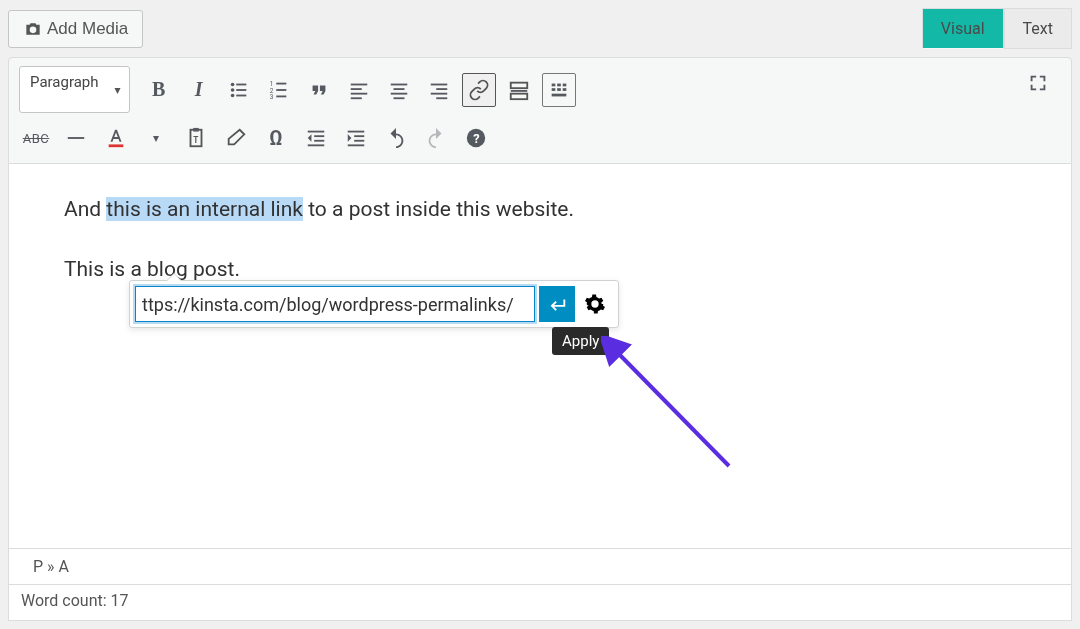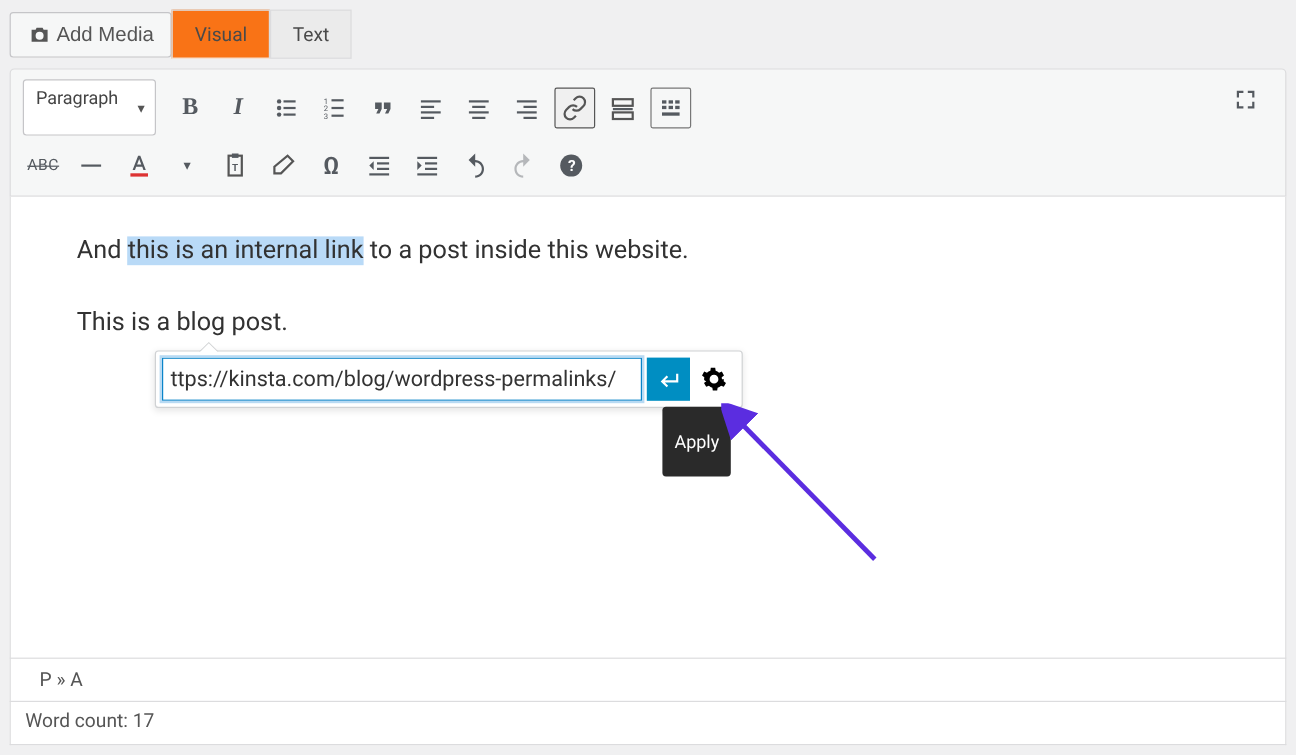--- a/index.html
+++ b/index.html
@@ -27,21 +27,21 @@
     margin-top: -2px;
   }
   .tab {
     padding: 10px 18px;
     font-size: 16px;
     color: #4a4a4a;
     background: #ebebeb;
     border: 1px solid #dcdcde;
     cursor: pointer;
   }
-  .tab.active { background: #f97316; border-bottom-color: #f6f7f7; }
+  .tab.active { background: #14b8a6; border-bottom-color: #f6f7f7; }
   .toolbar-panel {
     clear: both;
     border: 1px solid #dcdcde;
     background: #f6f7f7;
     margin-top: 8px;
     border-radius: 4px 4px 0 0;
   }
   .toolbar-row {
     display: flex;
     align-items: center;
@@ -87,21 +87,21 @@
     font-size: 21px;
     color: #323232;
     position: relative;
   }
   .editor-content p { margin-bottom: 28px; line-height:1.5; }
   .highlight { background: #b9daf7; }
 
   .link-popover {
     position: absolute;
     left: 120px;
-    top: 128px;
+    top: 116px;
     background: #fff;
     border: 1px solid #d0d2d4;
     border-radius: 3px;
     box-shadow: 0 2px 6px rgba(0,0,0,0.1);
     display: flex;
     align-items: center;
     padding: 5px;
   }
   .link-popover::before {
     content:"";
@@ -140,21 +140,21 @@
   }
   .gear-btn {
     width:36px; height:36px;
     display:inline-flex;align-items:center;justify-content:center;
     margin-left:2px; color:#666; cursor:pointer;
   }
   .tooltip {
     position:absolute;
     top: 46px; left: 422px;
     background:#2a2a2a; color:#fff;
-    font-size:15px; padding:20px 10px;
+    font-size:15px; padding:5px 10px;
     border-radius:3px;
     text-align:center;
   }
 
   .annotation-arrow {
     position:absolute;
     left: 592px; top: 172px;
     pointer-events:none;
   }
 
@@ -168,21 +168,21 @@
     border:1px solid #dcdcde; border-top:none;
     background:#fff;
     padding: 6px 12px 10px;
     font-size:16px; color:#555;
     display:flex; justify-content:space-between;
   }
 </style>
 </head>
 <body>
 
-<div style="display:flex; align-items:flex-start;">
+<div style="display:flex; justify-content:space-between; align-items:flex-start;">
   <button class="add-media-btn">
     <svg viewBox="0 0 24 24">
         <path d="M4 7h4l1-2h6l1 2h4v12H4V7zm8 10a4 4 0 1 0 0-8 4 4 0 0 0 0 8z"></path>
       </svg>
     <span>Add Media</span>
   </button>
   <div class="tabs">
     <div class="tab active">Visual</div>
     <div class="tab">Text</div>
   </div>

